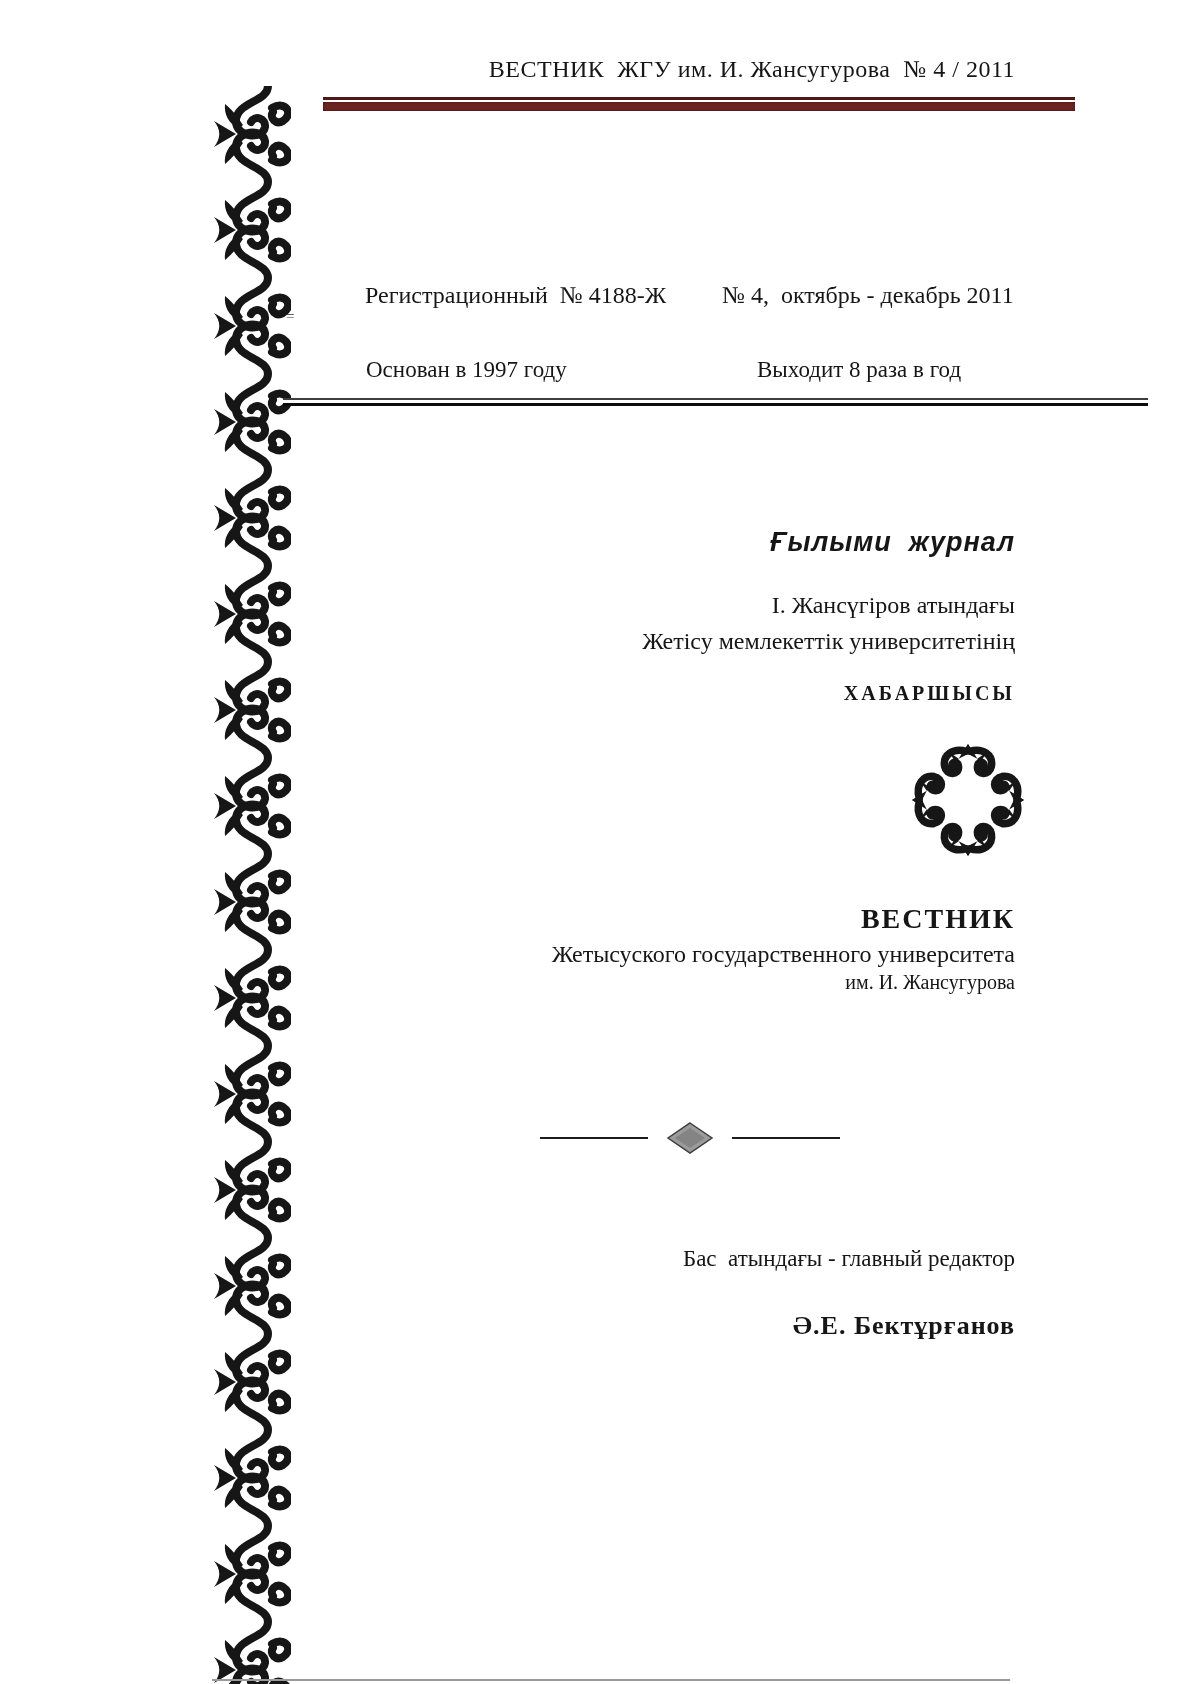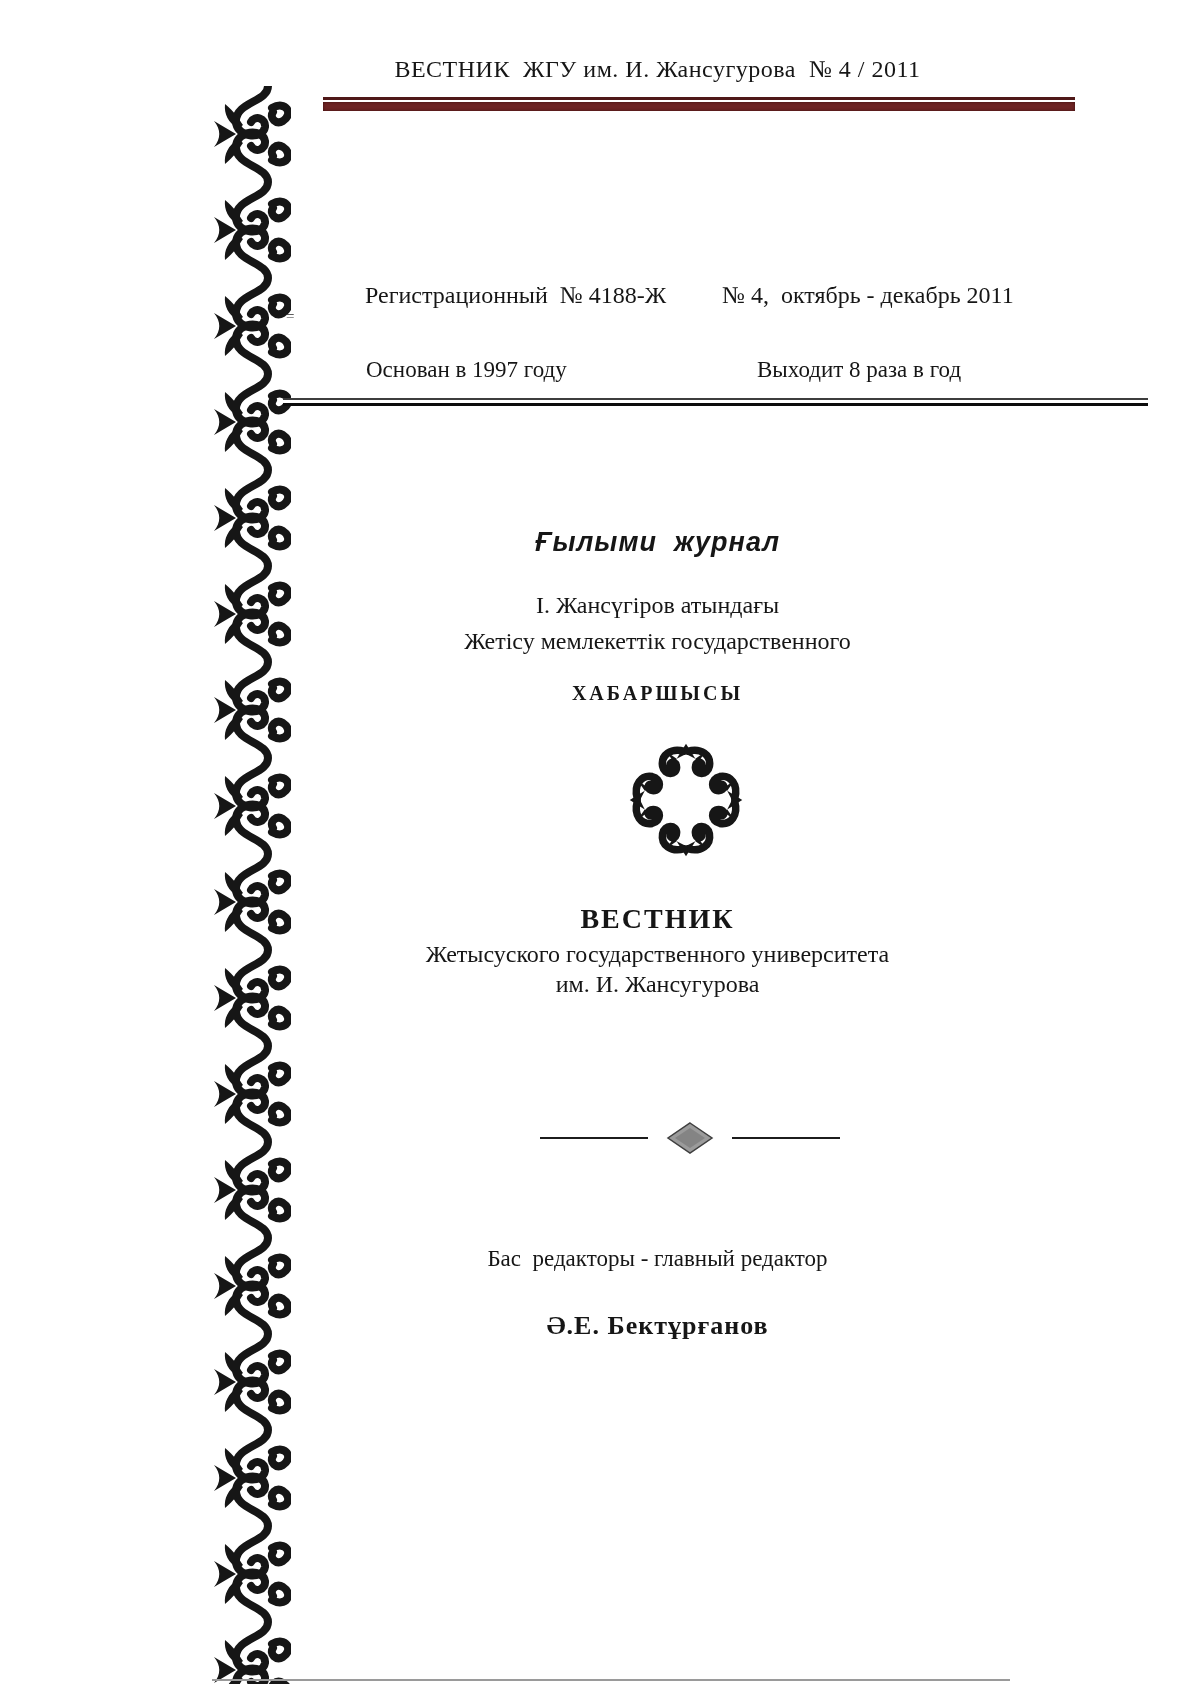--- a/index.html
+++ b/index.html
@@ -7,21 +7,21 @@
     position:relative;
     width:1191px;height:1684px;
     margin:0 auto;
     background:#ffffff;
     font-family:"Liberation Serif", serif;
     color:#161616;
     overflow:hidden;
   }
   .txt{white-space:pre-wrap;}
   .abs{position:absolute;}
-  .col{left:300px;width:715px;text-align:center;}
+  .col{left:300px;width:715px;text-align:right;}
   .sans{font-family:"Liberation Sans", sans-serif;font-style:italic;}
 
   
   .header-title{top:56px;font-size:24px;letter-spacing:0.5px;}
   .red-rule{left:323px;top:97px;width:752px;}
   .red-rule .thin{height:3px;background:#4f1818;}
   .red-rule .gap{height:2px;background:#ffffff;}
   .red-rule .thick{height:9px;background:#6d2424;box-shadow:inset 0 0 3px #3c0f0f;}
 
   
@@ -43,21 +43,21 @@
   .kz-aff1{top:592px;font-size:24px;}
   .kz-aff2{top:628px;font-size:24px;}
   .kz-title{top:682px;font-size:20px;font-weight:bold;letter-spacing:3px;}
 
   
   .emblem-wrap{top:740px;transform:translateX(28px);}
 
   
   .ru-title{top:903px;font-size:28px;font-weight:bold;letter-spacing:2px;}
   .ru-aff1{top:941px;font-size:24px;}
-  .ru-aff2{top:971px;font-size:24px;}
+  .ru-aff2{top:971px;font-size:20px;}
   .ru-type{top:1027px;font-size:27px;font-weight:bold;}
 
   
   .divider{top:1121px;height:34px;display:flex;align-items:center;justify-content:center;gap:18px;transform:translateX(32px);}
   .div-line{width:108px;height:2px;background:#1c1c1c;}
 
   
   .ed-heading{top:1246px;font-size:23px;}
   .ed-name{top:1311px;font-size:26px;font-weight:bold;letter-spacing:1px;}
   .ed-title{top:1376px;font-size:23px;}
@@ -103,21 +103,21 @@
   <div class="abs founded txt">Основан в 1997 году</div>
   <div class="abs frequency txt">Выходит 8 раза в год</div>
   <div class="abs black-rule">
     <div class="l1"></div>
     <div class="g"></div>
     <div class="l2"></div>
   </div>
 
   <div class="abs col kz-type sans txt">Ғылыми  журнал</div>
   <div class="abs col kz-aff1 txt">І. Жансүгіров атындағы</div>
-  <div class="abs col kz-aff2 txt">Жетісу мемлекеттік государственного</div>
+  <div class="abs col kz-aff2 txt">Жетісу мемлекеттік университетінің</div>
   <div class="abs col kz-title txt">ХАБАРШЫСЫ</div>
 
   <div class="abs col emblem-wrap">
     <svg width="150" height="120" viewBox="-80 -64 160 128" aria-hidden="true">
       <defs>
         <g id="quad">
           <path d="M0 -60 L -10 -44 L 0 -49 L 10 -44 Z" fill="#161616"></path>
           <path d="M-10 -44 L-20 -51 L-12 -38 Z" fill="#161616"></path>
           <path d="M10 -44 L20 -51 L12 -38 Z" fill="#161616"></path>
           <g stroke="#161616" stroke-width="8" fill="none" stroke-linecap="round">
@@ -139,18 +139,18 @@
 
   <div class="abs col divider">
     <div class="div-line"></div>
     <svg width="48" height="32" viewBox="0 0 48 32" aria-hidden="true">
       <polygon points="24,1 46,16 24,31 2,16" fill="#9b9b9b" stroke="#3f3f3f" stroke-width="1.5"></polygon>
       <polygon points="24,6 39,16 24,26 9,16" fill="#848484"></polygon>
     </svg>
     <div class="div-line"></div>
   </div>
 
-  <div class="abs col ed-heading txt">Бас  редакторы - главный редактор</div>
+  <div class="abs col ed-heading txt">Бас  атындағы - главный редактор</div>
   <div class="abs col ed-name txt">Ә.Е. Бектұрғанов</div>
 
   <div class="abs bottom-line"></div>
 
 </div>
 
 </body></html>

